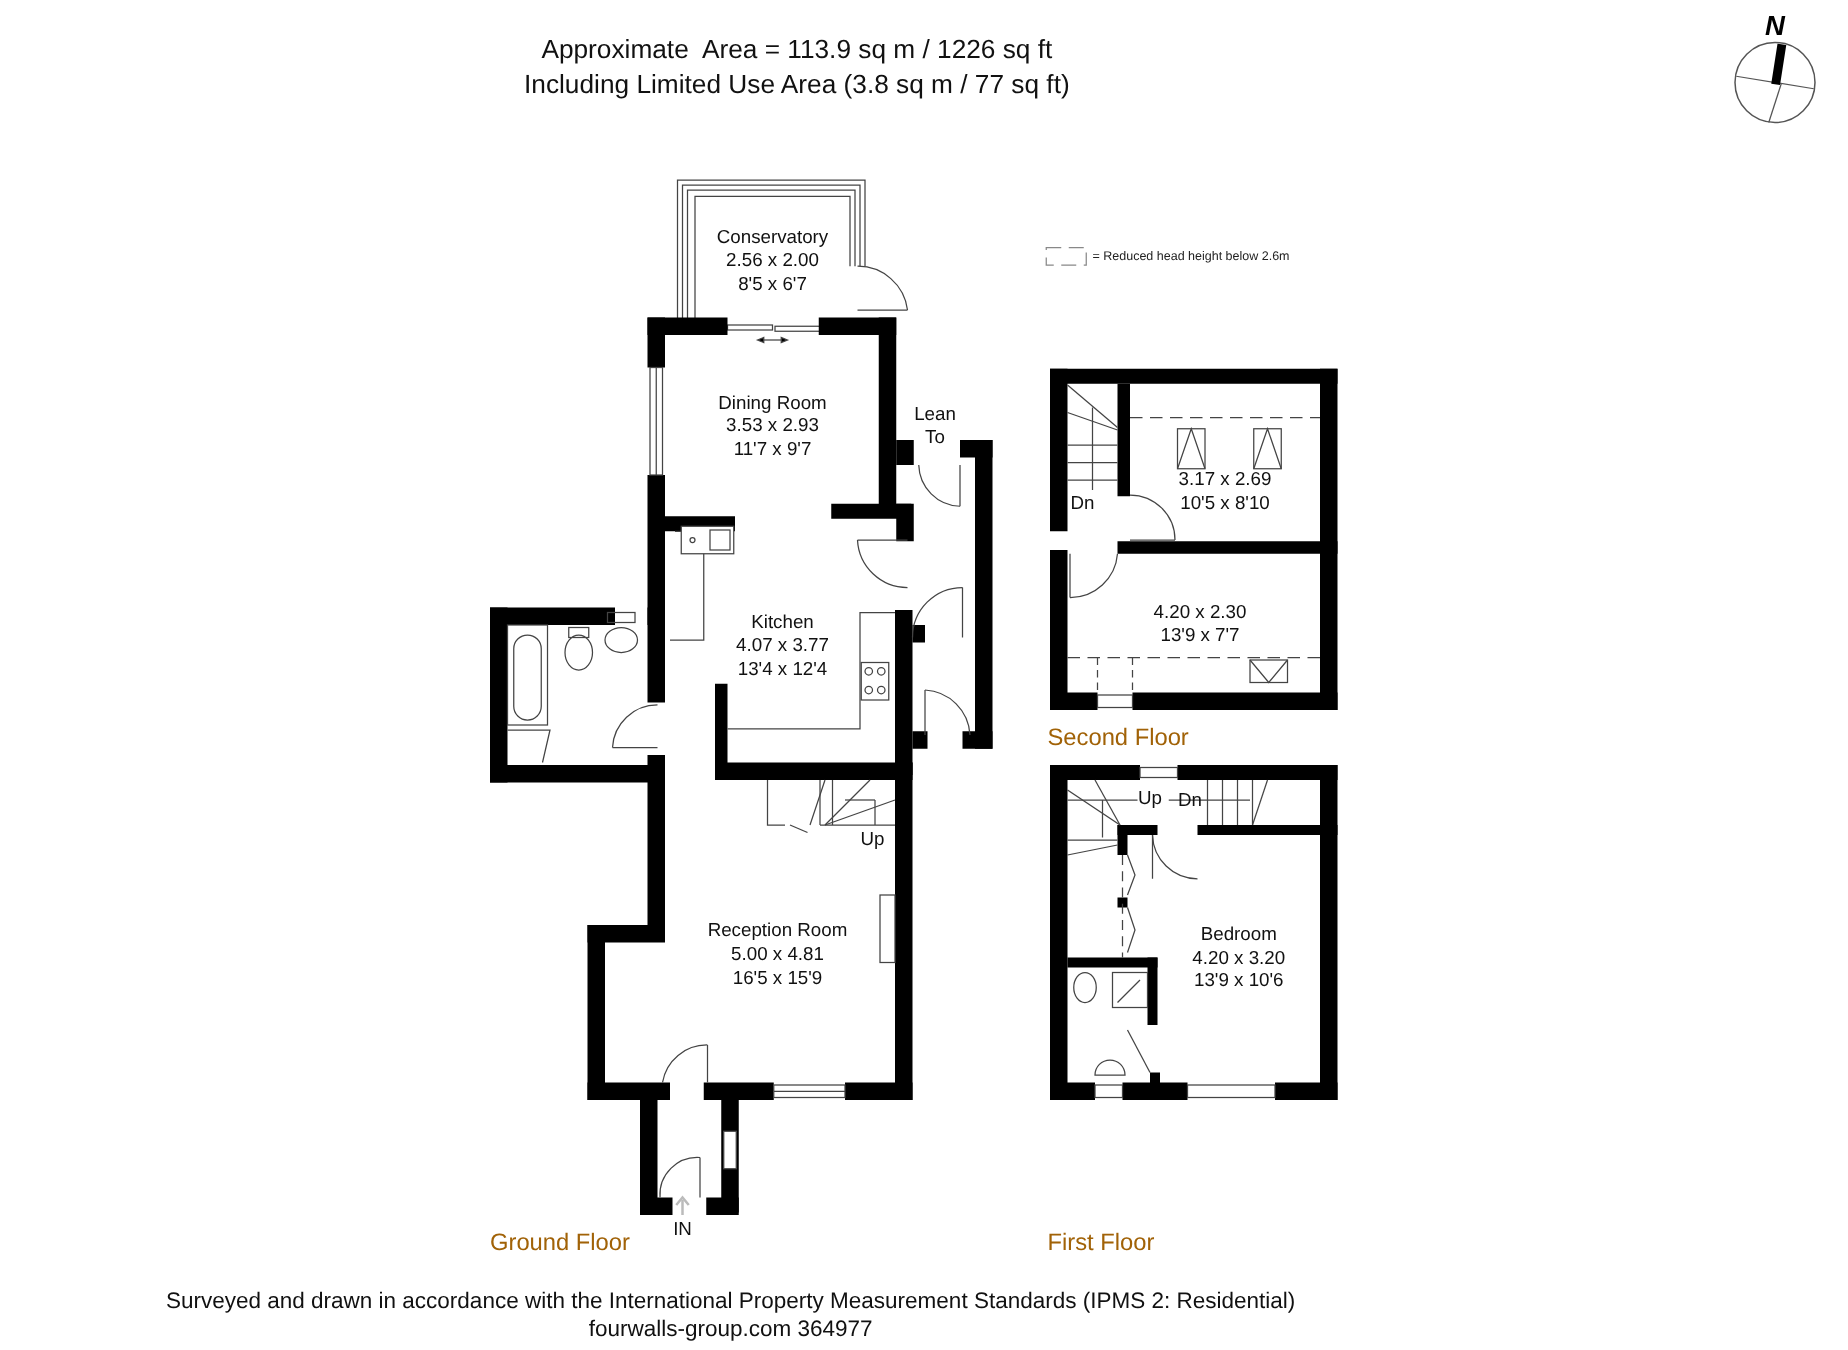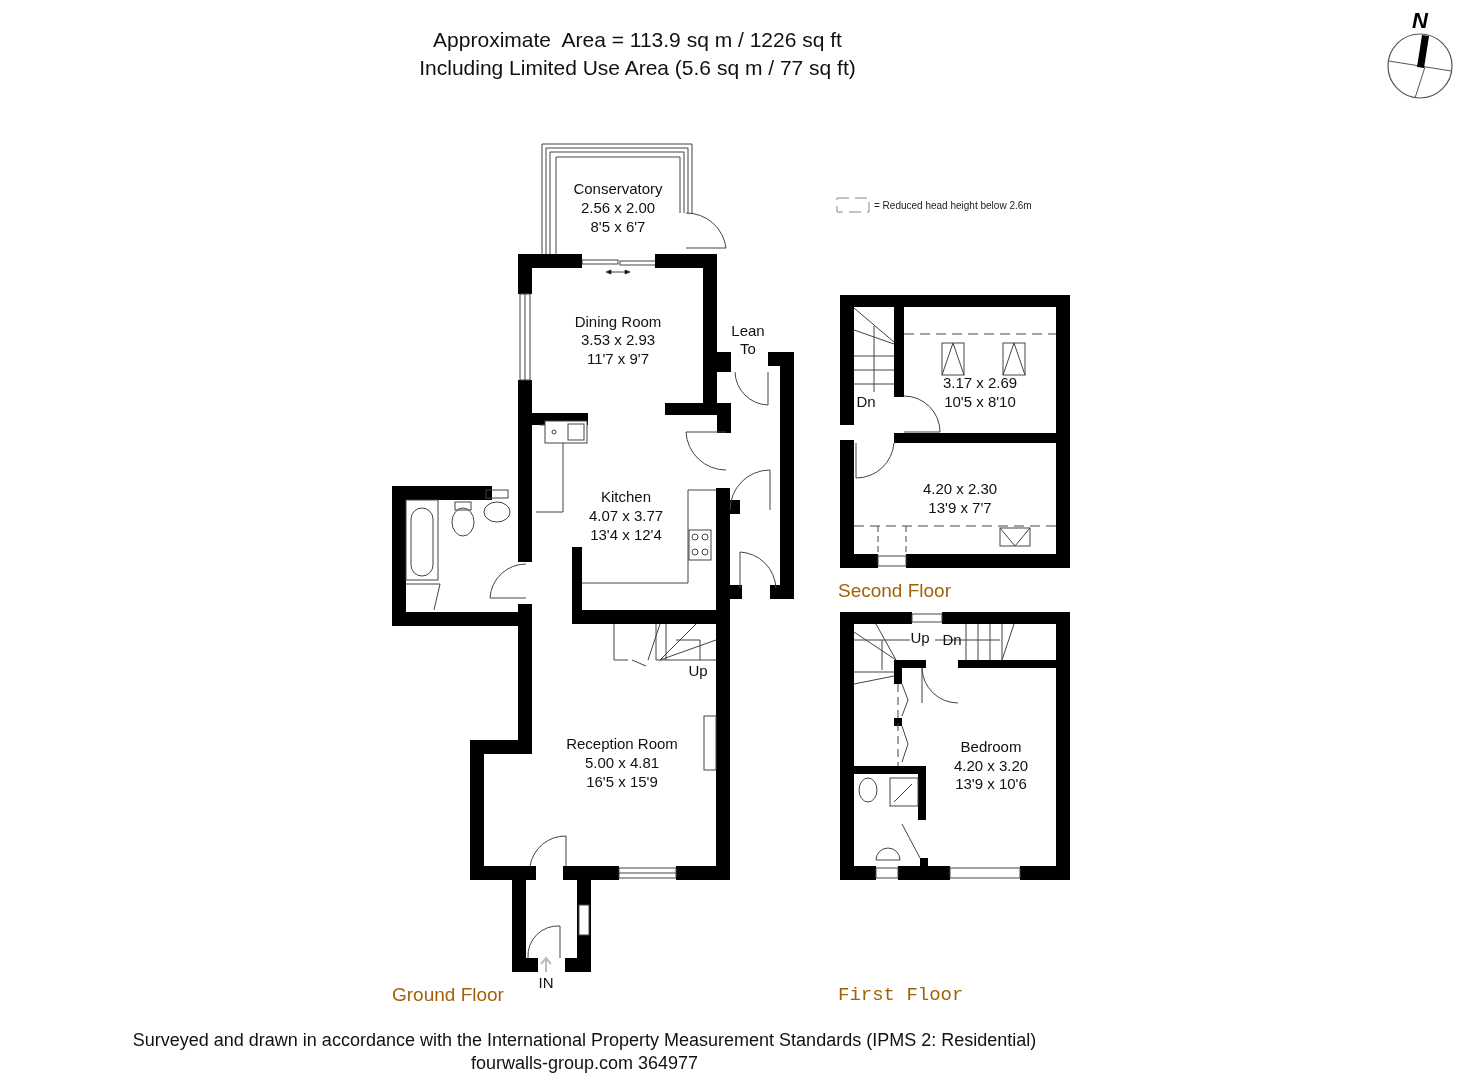--- a/index.html
+++ b/index.html
@@ -16,21 +16,21 @@
     .floor-label { position: absolute; font-size: 19px; color: #a16207; }
     svg.plan { position: absolute; left: 0; top: 0; }
     .room-label text { font-family: "Liberation Sans", "DejaVu Sans", sans-serif; font-size: 15px; fill: #111; }
     .compass { position: absolute; left: 1384px; top: 4px; width: 72px; height: 96px; }
   </style>
 </head>
 <body>
 
 <div class="header">
   <div>Approximate  Area = 113.9 sq m / 1226 sq ft</div>
-  <div>Including Limited Use Area (5.6 sq m / 77 sq ft)</div>
+  <div>Including Limited Use Area (3.8 sq m / 77 sq ft)</div>
 </div>
 
 <svg class="compass" viewBox="0 0 72 96">
   <text x="36" y="24" text-anchor="middle" font-family="Liberation Sans, sans-serif" font-weight="bold" font-style="italic" font-size="22" fill="#000">N</text>
   <circle cx="36" cy="62" r="32" fill="none" stroke="#555" stroke-width="1.2"></circle>
   <line x1="5" y1="57" x2="67" y2="67" stroke="#555" stroke-width="1"></line>
   <line x1="41" y1="63" x2="31" y2="94" stroke="#555" stroke-width="1"></line>
   <polygon points="38,31 45,32 40,64 33,63" fill="#000"></polygon>
 </svg>
 
@@ -282,18 +282,18 @@
       <text x="952" y="645" text-anchor="middle">Dn</text>
       <text x="991" y="752" text-anchor="middle">Bedroom</text>
       <text x="991" y="771" text-anchor="middle">4.20 x 3.20</text>
       <text x="991" y="789" text-anchor="middle">13'9 x 10'6</text>
     </g>
   </g>
 </svg>
 
 <div class="floor-label" style="left:392px; top:984px;">Ground Floor</div>
 <div class="floor-label" style="left:838px; top:580px;">Second Floor</div>
-<div class="floor-label" style="left:838px; top:984px;font-family:Liberation Mono, monospace;">First Floor</div>
+<div class="floor-label" style="left:838px; top:984px;">First Floor</div>
 
 <div class="footer">
   <div>Surveyed and drawn in accordance with the International Property Measurement Standards (IPMS 2: Residential)</div>
   <div>fourwalls-group.com 364977</div>
 </div>
 
 </body></html>

